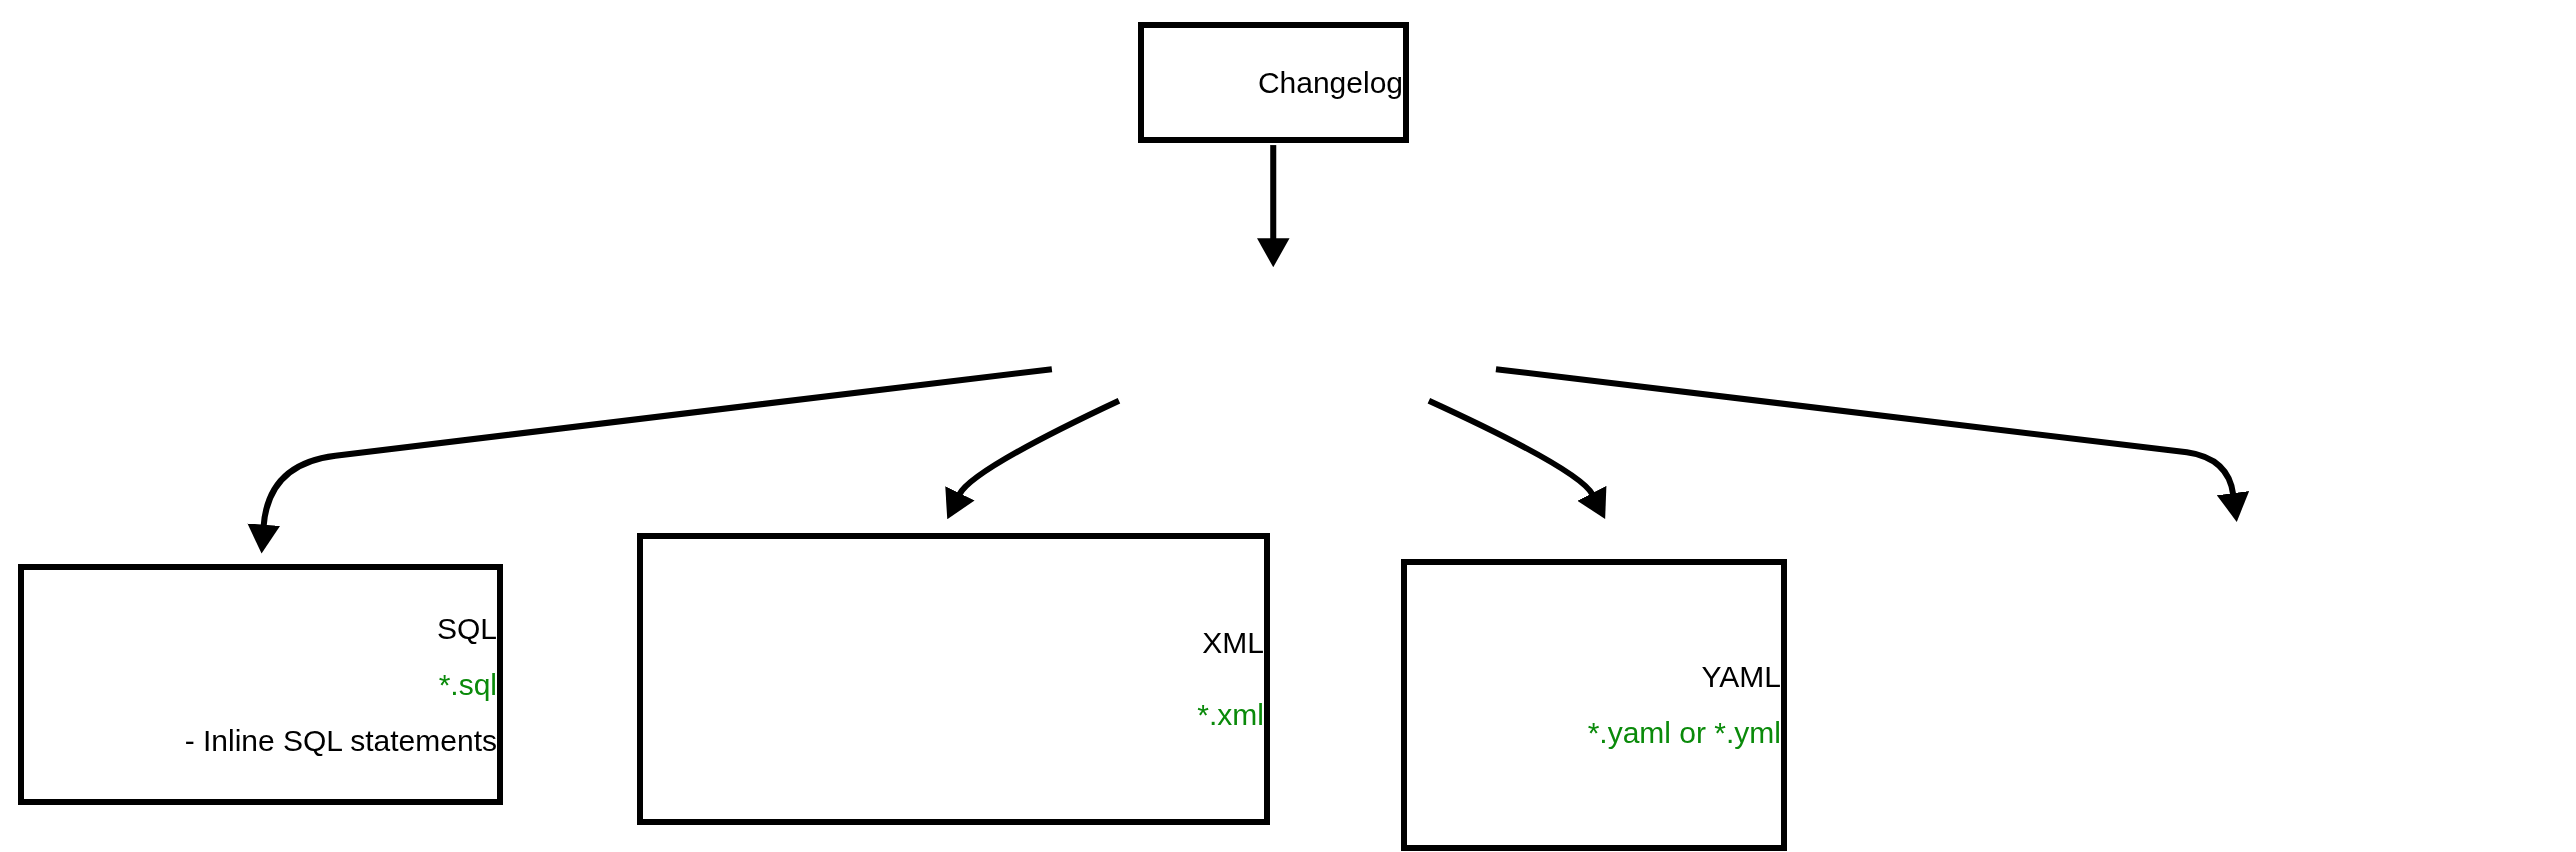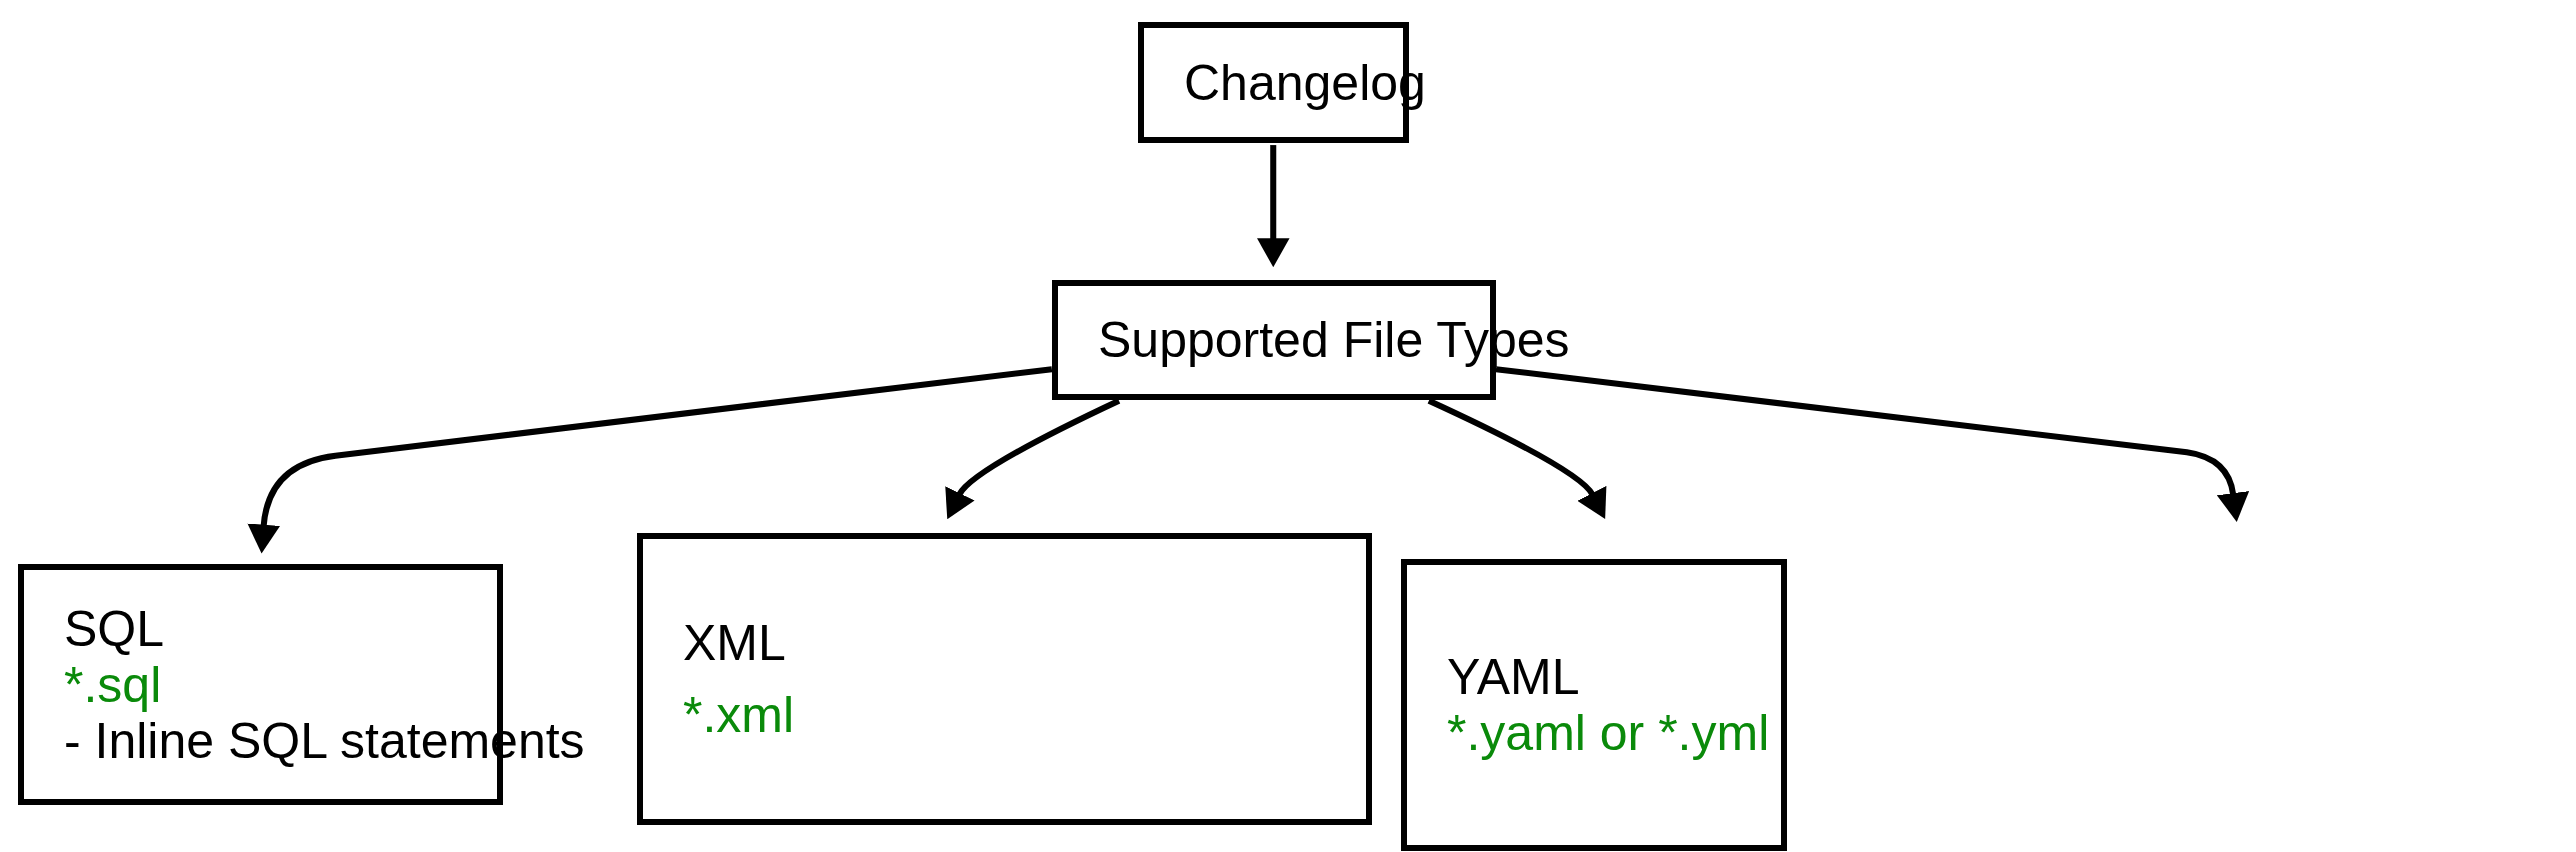--- a/index.html
+++ b/index.html
@@ -16,35 +16,35 @@
     left: 0; top: 0;
     width: 2576px; height: 853px;
   }
   .node {
     position: absolute;
     background: #ffffff;
     border: 6px solid #000000;
     box-sizing: border-box;
     display: flex;
     flex-direction: column;
-    align-items: flex-start;
+    align-items: flex-end;
     justify-content: center;
     text-align: center;
     color: #000000;
-    font-size: 50px;
+    font-size: 30px;
     line-height: 56px;
     white-space: nowrap;
     padding-left: 40px;
   }
   .node .pattern { color: #0a8a0a; }
   
   #node-changelog { left: 1138px; top: 22px;  width: 271px; height: 121px; }
   #node-supported { left: 1052px; top: 280px; width: 444px; height: 120px; }
   #node-sql       { left: 18px;   top: 564px; width: 485px; height: 241px; }
-  #node-xml       { left: 637px;  top: 533px; width: 735px; height: 292px; gap: 16px; }
+  #node-xml       { left: 637px;  top: 533px; width: 633px; height: 292px; gap: 16px; }
   #node-yaml      { left: 1401px; top: 559px; width: 386px; height: 292px; }
   #node-json      { left: 1916px; top: 533px; width: 633px; height: 292px; }
 </style>
 </head>
 <body>
 
 <div id="canvas">
 
   <svg id="edges" viewBox="0 0 3840 1271" xmlns="http://www.w3.org/2000/svg">
     <defs>
@@ -58,23 +58,20 @@
       <path d="M 1668 597 Q 1448 700 1430 737" marker-end="url(#arrowhead)"></path>
       <path d="M 2130 597 Q 2355 700 2374 737" marker-end="url(#arrowhead)"></path>
       <path d="M 2230 550 L 3260 674 Q 3322 683 3329 737" marker-end="url(#arrowhead)"></path>
     </g>
   </svg>
 
   <div class="node" id="node-changelog">
     <div>Changelog</div>
   </div>
 
-  <div class="node" id="node-supported">
-    <div>Supported File Types</div>
-  </div>
 
   <div class="node" id="node-sql">
     <div>SQL</div>
     <div class="pattern">*.sql</div>
     <div>- Inline SQL statements</div>
   </div>
 
   <div class="node" id="node-xml">
     <div>XML</div>
     <div class="pattern">*.xml</div>

